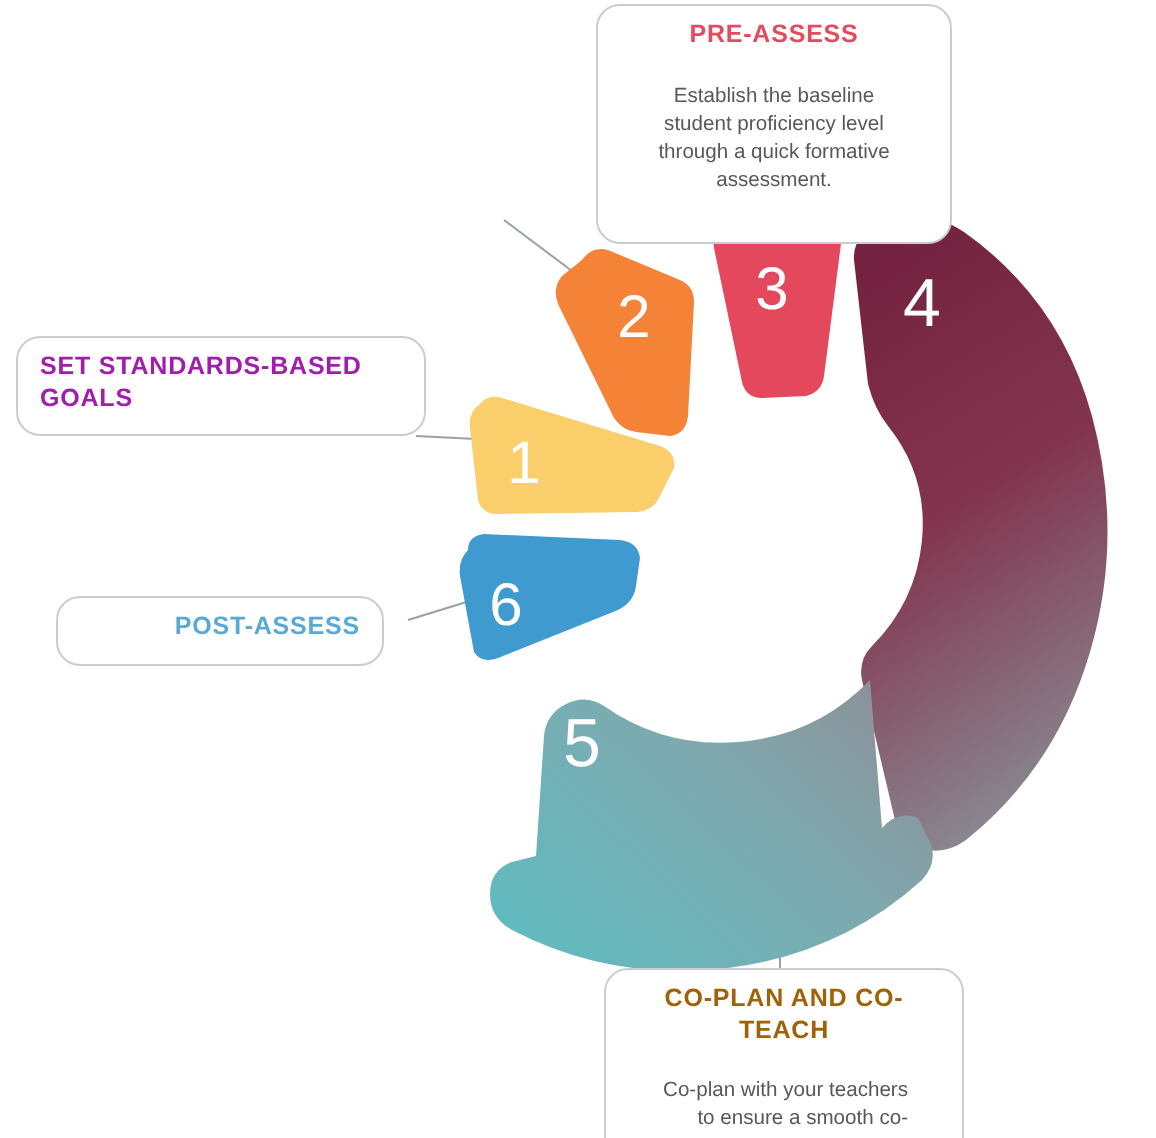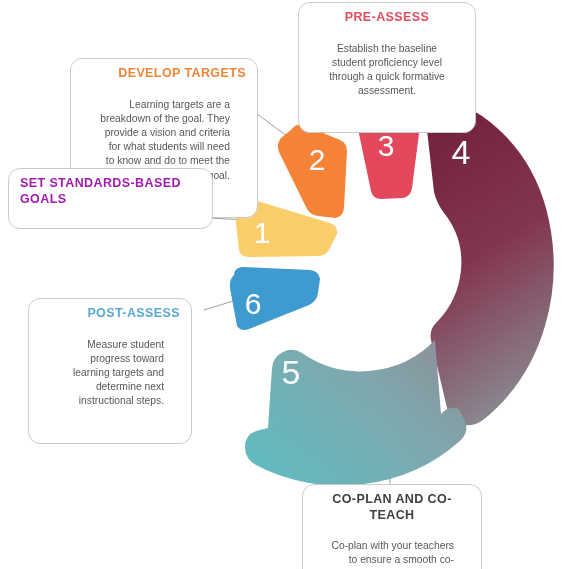--- a/index.html
+++ b/index.html
@@ -25,21 +25,21 @@
     height: 569px;
   }
 
   
   .callout {
     position: absolute;
     box-sizing: border-box;
     background: #ffffff;
     border: 1px solid #c9cdd1;
     border-radius: 12px;
-    padding: 7px 11px 18px 11px;
+    padding: 7px 11px 7px 11px;
     z-index: 6;
   }
   .callout .c-title {
     font-size: 12.5px;
     font-weight: bold;
     letter-spacing: 0.4px;
     line-height: 1.25;
     margin: 0 0 3px 0;
   }
   .callout .c-body {
@@ -198,32 +198,27 @@
                Q 229 280 234 275 Z"></path>
       <text class="seg-num" x="253" y="303">6</text>
     </g>
   </svg>
 
   <div class="callout align-center" id="callout-pre-assess">
     <div class="c-title" style="color: rgb(227, 75, 94);">PRE-ASSESS</div>
     <div class="c-body">Establish the baseline student proficiency level through a quick formative assessment.</div>
   </div>
 
-  <div class="callout align-right" id="callout-develop">
-    <div class="c-title" style="color: rgb(240, 132, 56);">DEVELOP TARGETS</div>
-    <div class="c-body">Learning targets are a breakdown of the goal. They provide a vision and criteria for what students will need to know and do to meet the goal.</div>
-  </div>
 
   <div class="callout align-right" id="callout-standards">
     <div class="c-title align-left" style="color: #a21caf;">SET STANDARDS-BASED GOALS</div>
   </div>
 
   <div class="callout align-right" id="callout-post-assess">
     <div class="c-title" style="color: rgb(89, 169, 214);">POST-ASSESS</div>
-    <div class="c-body">Measure student progress toward learning targets and determine next instructional steps.</div>
   </div>
 
   <div class="callout align-right" id="callout-coplan">
-    <div class="c-title align-center" style="color: #404040; text-align: center;">CO-PLAN AND CO-TEACH</div>
+    <div class="c-title align-center" style="color: #a16207; text-align: center;">CO-PLAN AND CO-TEACH</div>
     <div class="c-body">Co-plan with your teachers to ensure a smooth co-teaching process. This step will be tailored along the way.</div>
   </div>
 
 </div>
 
 </body></html>

